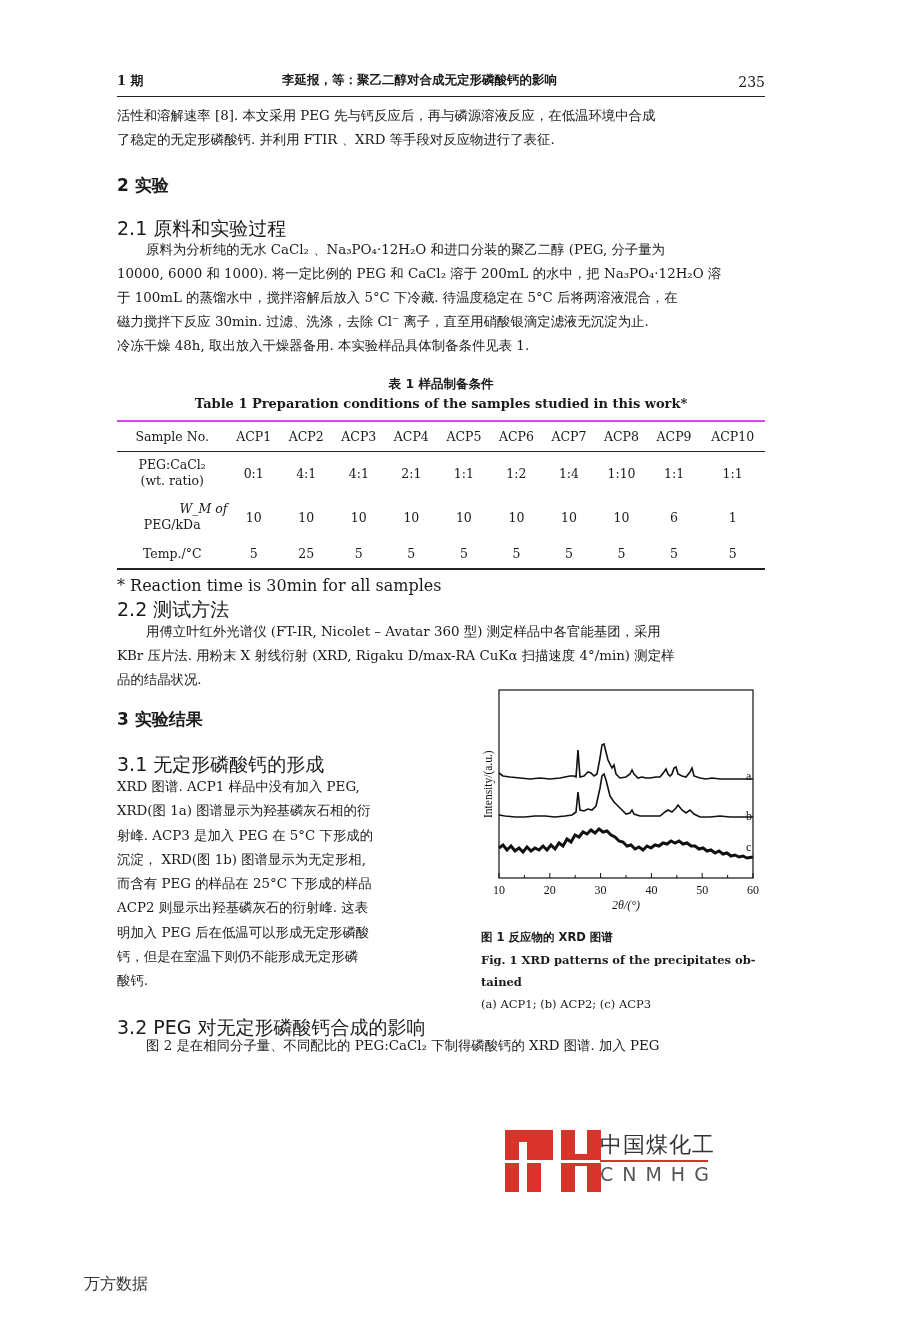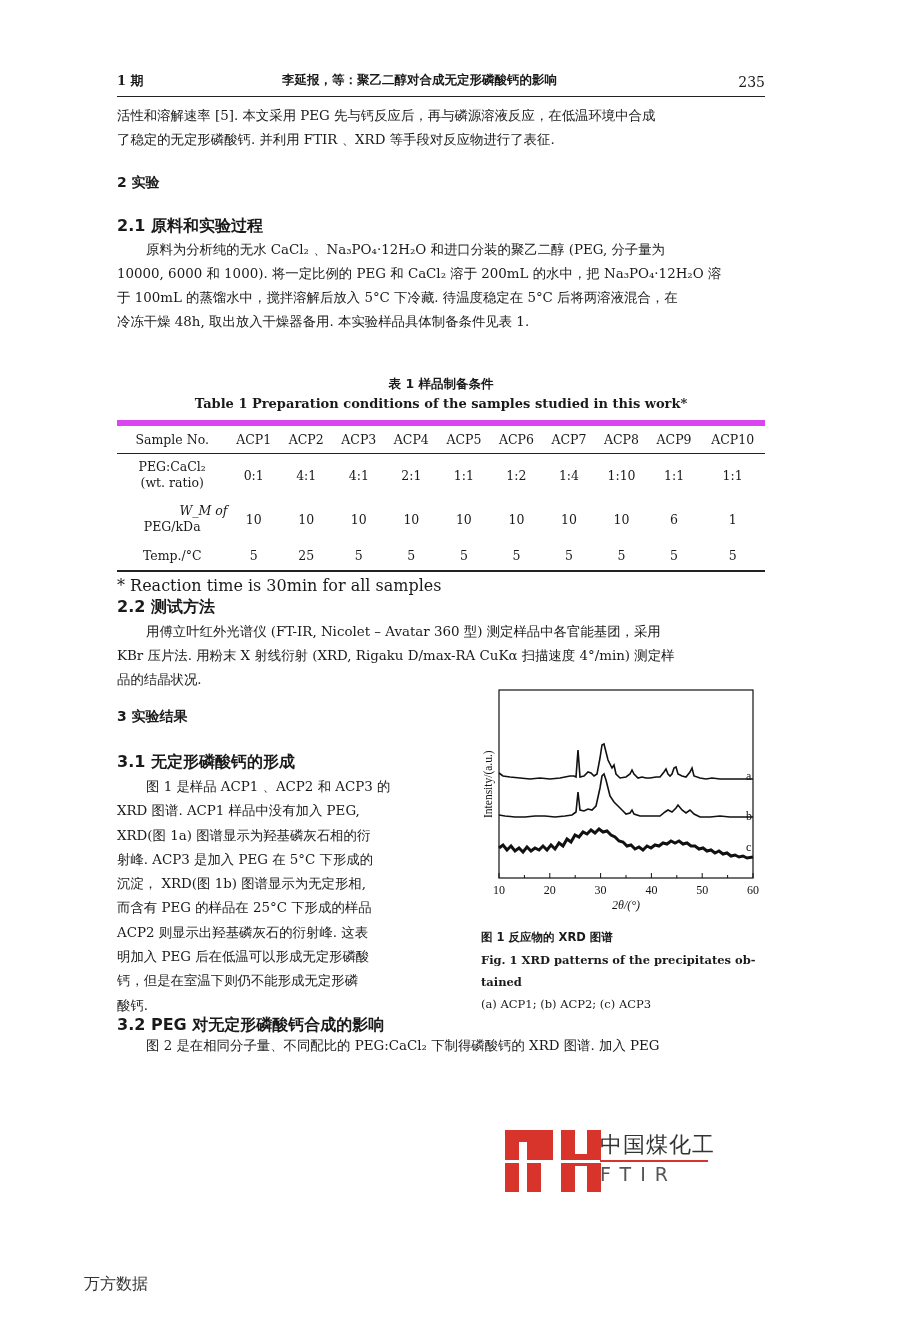--- a/index.html
+++ b/index.html
@@ -6,28 +6,28 @@
   body { width: 904px; height: 1320px; position: relative; overflow: hidden;
          font-family: "DejaVu Serif", "Liberation Serif", serif; color: #1a1a1a; }
   .abs { position: absolute; }
   .hdr { top: 72px; left: 117px; width: 648px; height: 22px; font-size: 13px; }
   .hdr .l { position: absolute; left: 0; top: 0; font-weight: bold; }
   .hdr .c { position: absolute; left: 165px; top: 0; font-weight: bold; font-family: "DejaVu Sans", sans-serif; font-size: 12.5px; }
   .hdr .r { position: absolute; right: 0; top: 2px; font-size: 14px; margin-left: 36px; }
   .hrule { position: absolute; left: 117px; width: 648px; height: 0; border-top: 1.3px solid #222; }
   .para { position: absolute; font-size: 13.4px; line-height: 24px; text-align: justify; }
   .para .ln { display: block; white-space: nowrap; }
-  .h2 { position: absolute; font-size: 14px; font-weight: bold; font-family: "DejaVu Sans", sans-serif; }
-  .h3 { position: absolute; font-size: 16px; font-weight: bold; font-family: "DejaVu Sans", sans-serif; }
+  .h2 { position: absolute; font-size: 17px; font-weight: bold; font-family: "DejaVu Sans", sans-serif; }
+  .h3 { position: absolute; font-size: 19px; font-weight: normal; font-family: "DejaVu Sans", sans-serif; }
   .tcap { position: absolute; left: 117px; width: 648px; text-align: center; }
   .tcap.zh { top: 376px; font-size: 12.5px; font-weight: bold; font-family: "DejaVu Sans", sans-serif; }
   .tcap.en { top: 396px; font-size: 13px; font-weight: bold; }
   table.t1 { position: absolute; left: 117px; top: 420px; width: 648px; border-collapse: collapse; font-size: 12.5px; }
   table.t1 th, table.t1 td { text-align: center; font-weight: normal; padding: 0; }
-  table.t1 thead tr { height: 30px; border-top: 6px solid #d946ef; border-bottom: 1.3px solid #222; }
+  table.t1 thead tr { height: 30px; border-top: 2px solid #d946ef; border-bottom: 1.3px solid #222; }
   table.t1 tbody tr.r2 { height: 44px; }
   table.t1 tbody tr.r3 { height: 44px; }
   table.t1 tbody tr.r4 { height: 30px; border-bottom: 2px solid #222; }
   table.t1 .rh { line-height: 16px; }
   .foot { position: absolute; left: 117px; top: 576px; font-size: 16px; }
   .chartbox { position: absolute; left: 470px; top: 688px; width: 300px; height: 232px; }
   .figcap { position: absolute; left: 481px; font-size: 11.5px; }
   .logo { position: absolute; left: 505px; top: 1128px; width: 220px; height: 66px; }
   .logo-zh { position: absolute; left: 600px; top: 1130px; font-family: "DejaVu Sans", sans-serif; font-size: 22px; color: #333; letter-spacing: 1px; }
   .logo-line { position: absolute; left: 600px; top: 1160px; width: 108px; height: 2px; background: #d9342b; }
@@ -38,30 +38,31 @@
 <body>
 
 <div class="abs hdr">
   <span class="l">1 期</span>
   <span class="c">李延报，等：聚乙二醇对合成无定形磷酸钙的影响</span>
   <span class="r">235</span>
 </div>
 <div class="hrule" style="top:96px;"></div>
 
 <div class="para" style="left:117px; top:104px; width:648px;">
-  <span class="ln">活性和溶解速率 [5]. 本文采用 PEG 先与钙反应后，再与磷源溶液反应，在低温环境中合成</span>
+  <span class="ln">活性和溶解速率 [8]. 本文采用 PEG 先与钙反应后，再与磷源溶液反应，在低温环境中合成</span>
   <span class="ln">了稳定的无定形磷酸钙. 并利用 FTIR 、XRD 等手段对反应物进行了表征.</span>
 </div>
 
 <div class="h2" style="left:117px; top:174px;">2  实验</div>
 <div class="h3" style="left:117px; top:216px;">2.1  原料和实验过程</div>
 <div class="para" style="left:117px; top:238px; width:648px;">
   <span class="ln" style="padding-left:29px;">原料为分析纯的无水 CaCl₂ 、Na₃PO₄·12H₂O 和进口分装的聚乙二醇 (PEG, 分子量为</span>
   <span class="ln">10000, 6000 和 1000). 将一定比例的 PEG 和 CaCl₂ 溶于 200mL 的水中，把 Na₃PO₄·12H₂O 溶</span>
   <span class="ln">于 100mL 的蒸馏水中，搅拌溶解后放入 5°C 下冷藏. 待温度稳定在 5°C 后将两溶液混合，在</span>
+  <span class="ln">磁力搅拌下反应 30min. 过滤、洗涤，去除 Cl⁻ 离子，直至用硝酸银滴定滤液无沉淀为止.</span>
   <span class="ln">冷冻干燥 48h, 取出放入干燥器备用. 本实验样品具体制备条件见表 1.</span>
 </div>
 
 <div class="tcap zh">表 1  样品制备条件</div>
 <div class="tcap en">Table 1  Preparation conditions of the samples studied in this work*</div>
 <table class="t1">
   <thead>
     <tr>
       <th>Sample No.</th>
       <th>ACP1</th>
@@ -129,21 +130,20 @@
 <div class="h3" style="left:117px; top:597px;">2.2  测试方法</div>
 <div class="para" style="left:117px; top:620px; width:648px;">
   <span class="ln" style="padding-left:29px;">用傅立叶红外光谱仪 (FT-IR, Nicolet – Avatar 360 型) 测定样品中各官能基团，采用</span>
   <span class="ln">KBr 压片法. 用粉末 X 射线衍射 (XRD, Rigaku D/max-RA CuKα 扫描速度 4°/min) 测定样</span>
   <span class="ln">品的结晶状况.</span>
 </div>
 
 <div class="h2" style="left:117px; top:708px;">3  实验结果</div>
 <div class="h3" style="left:117px; top:752px;">3.1  无定形磷酸钙的形成</div>
 <div class="para" style="left:117px; top:775px; width:300px; line-height:24.3px;">
-  <span class="ln" style="padding-left:29px;">图 1 是样品 ACP1 、ACP2 和 ACP3 的</span>
   <span class="ln">XRD 图谱.   ACP1 样品中没有加入 PEG,</span>
   <span class="ln">XRD(图 1a) 图谱显示为羟基磷灰石相的衍</span>
   <span class="ln">射峰.   ACP3 是加入 PEG 在 5°C 下形成的</span>
   <span class="ln">沉淀，  XRD(图 1b) 图谱显示为无定形相,</span>
   <span class="ln">而含有 PEG 的样品在 25°C 下形成的样品</span>
   <span class="ln">ACP2 则显示出羟基磷灰石的衍射峰. 这表</span>
   <span class="ln">明加入 PEG 后在低温可以形成无定形磷酸</span>
   <span class="ln">钙，但是在室温下则仍不能形成无定形磷</span>
   <span class="ln">酸钙.</span>
 </div>
@@ -206,15 +206,15 @@
     <rect x="22" y="2" width="14" height="62"></rect>
     <rect x="36" y="2" width="12" height="30"></rect>
     <rect x="56" y="2" width="14" height="62"></rect>
     <rect x="56" y="26" width="40" height="12"></rect>
     <rect x="82" y="2" width="14" height="62"></rect>
   </g>
   <rect x="0" y="32" width="96" height="3" fill="#ffffff"></rect>
 </svg>
 <div class="logo-zh">中国煤化工</div>
 <div class="logo-line"></div>
-<div class="logo-en">FTIR</div>
+<div class="logo-en">CNMHG</div>
 
 <div class="wm">万方数据</div>
 
 </body></html>

